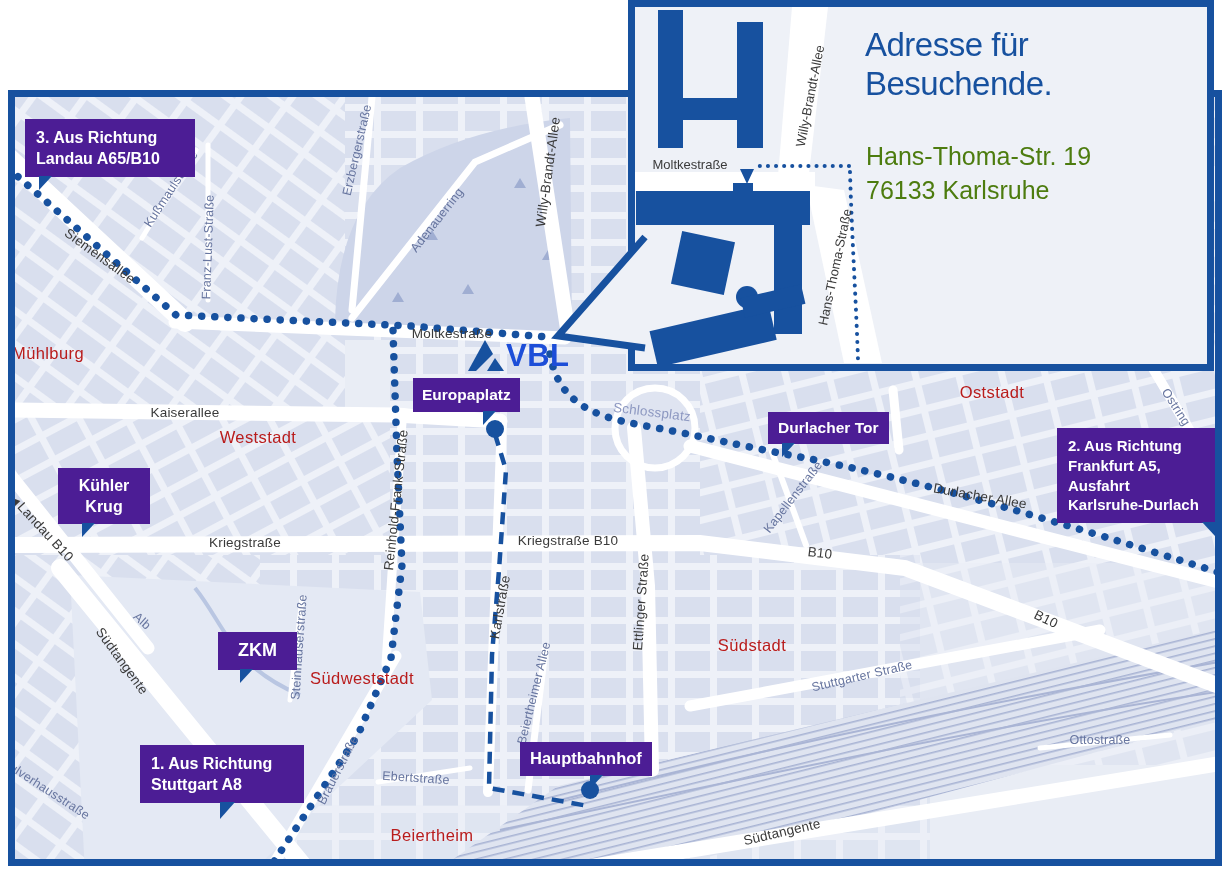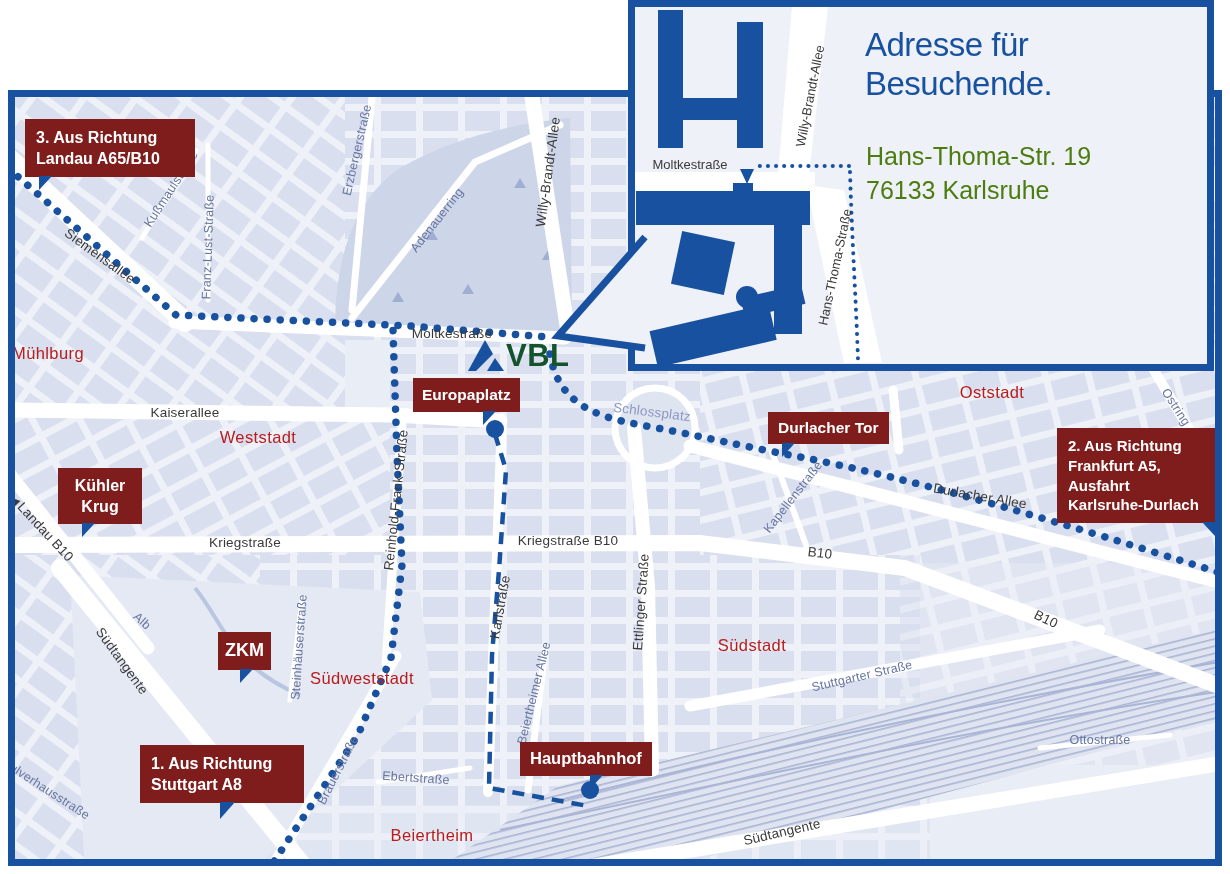--- a/index.html
+++ b/index.html
@@ -10,29 +10,29 @@
   #map-content{position:absolute;left:-15px;top:-97px;width:1230px;height:874px;}
   #map-svg{position:absolute;left:0;top:0;}
   
   .lbl{position:absolute;white-space:nowrap;color:#3a3a3a;font-size:13.5px;letter-spacing:.2px;
     transform:translate(-50%,-50%) rotate(var(--r,0deg));z-index:15;}
   .lbl.minor{color:#67759f;font-size:12.5px;}
   .lbl.district{color:#b91c1c;font-size:16.5px;letter-spacing:.4px;}
   .lbl.place{color:#8d98c1;font-size:13.5px;}
   .arrow-w{font-size:11px;margin-right:2px;}
   
-  .callout{position:absolute;background:#7f1d1d;color:#fff;font-weight:bold;font-size:16px;
+  .callout{position:absolute;background:#4c1d95;color:#fff;font-weight:bold;font-size:16px;
     line-height:1.32;padding:8px 11px;white-space:pre-line;z-index:22;}
   .callout .ct{position:absolute;bottom:-13px;width:0;height:0;border-top:14px solid #17519f;}
   .ct-r{border-right:13px solid transparent;}
   .ct-l{border-left:13px solid transparent;}
   .c-center{text-align:center;}
   
   #vbl-logo{position:absolute;left:468px;top:340px;z-index:20;display:flex;align-items:flex-end;}
-  #vbl-logo .vbl-text{color:#14532d;font-weight:bold;font-size:31px;letter-spacing:.5px;
+  #vbl-logo .vbl-text{color:#1d4ed8;font-weight:bold;font-size:31px;letter-spacing:.5px;
     line-height:1;margin-left:2px;}
   
   #inset{position:absolute;left:628px;top:0;width:586px;height:371px;border:7px solid #17519f;
     box-sizing:border-box;background:#eef1f7;overflow:hidden;z-index:30;}
   #inset-inner{position:absolute;left:-635px;top:-7px;width:1230px;height:874px;}
   #inset-tail{position:absolute;left:548px;top:234px;z-index:31;}
   .inset-lbl{position:absolute;white-space:nowrap;color:#3a3a3a;font-size:13px;
     transform:translate(-50%,-50%) rotate(var(--r,0deg));z-index:5;}
   #inset-title{position:absolute;left:865px;top:26px;color:#17519f;font-weight:normal;
     font-size:33px;line-height:1.18;letter-spacing:-.5px;white-space:pre-line;z-index:5;}
@@ -181,23 +181,23 @@
   <div class="callout" style="left:25px;top:119px;width:148px"><span>3. Aus Richtung
 Landau A65/B10</span><span class="ct ct-r" style="left:14px"></span></div>
   <div class="callout" style="left:1057px;top:428px;width:150px;font-size:15px"><span>2. Aus Richtung
 Frankfurt A5,
 Ausfahrt
 Karlsruhe-Durlach</span><span class="ct ct-l" style="right:14px"></span></div>
   <div class="callout" style="left:140px;top:745px;width:142px"><span>1. Aus Richtung
 Stuttgart A8</span><span class="ct ct-r" style="left:80px;border-top-width:17px;border-right-width:15px;bottom:-16px"></span></div>
   <div class="callout" style="left:413px;top:378px;font-size:15.5px;padding:7px 9px"><span>Europaplatz</span><span class="ct ct-r" style="left:70px"></span></div>
   <div class="callout" style="left:768px;top:412px;font-size:15.5px;padding:6px 10px"><span>Durlacher Tor</span><span class="ct ct-r" style="left:14px"></span></div>
-  <div class="callout c-center" style="left:58px;top:468px;width:84px;padding:7px 0"><span>Kühler
+  <div class="callout c-center" style="left:58px;top:468px;width:92px;padding:7px 0"><span>Kühler
 Krug</span><span class="ct ct-r" style="left:24px"></span></div>
-  <div class="callout c-center" style="left:218px;top:632px;width:53px;padding:7px 0;font-size:18px"><span>ZKM</span><span class="ct ct-r" style="left:22px"></span></div>
+  <div class="callout c-center" style="left:218px;top:632px;width:53px;padding:7px 13px;font-size:18px"><span>ZKM</span><span class="ct ct-r" style="left:22px"></span></div>
   <div class="callout" style="left:520px;top:742px;font-size:16.5px;padding:6px 10px"><span>Hauptbahnhof</span><span class="ct ct-r" style="left:70px"></span></div>
 
   <div id="vbl-logo">
     <svg width="36" height="31" viewBox="0 0 36 31">
       <polygon points="0,31 17,0 25,14 8,31" fill="#17519f"></polygon>
       <polygon points="27,18 36,31 19,31" fill="#17519f"></polygon>
     </svg>
     <span class="vbl-text">VBL</span>
   </div>
 

